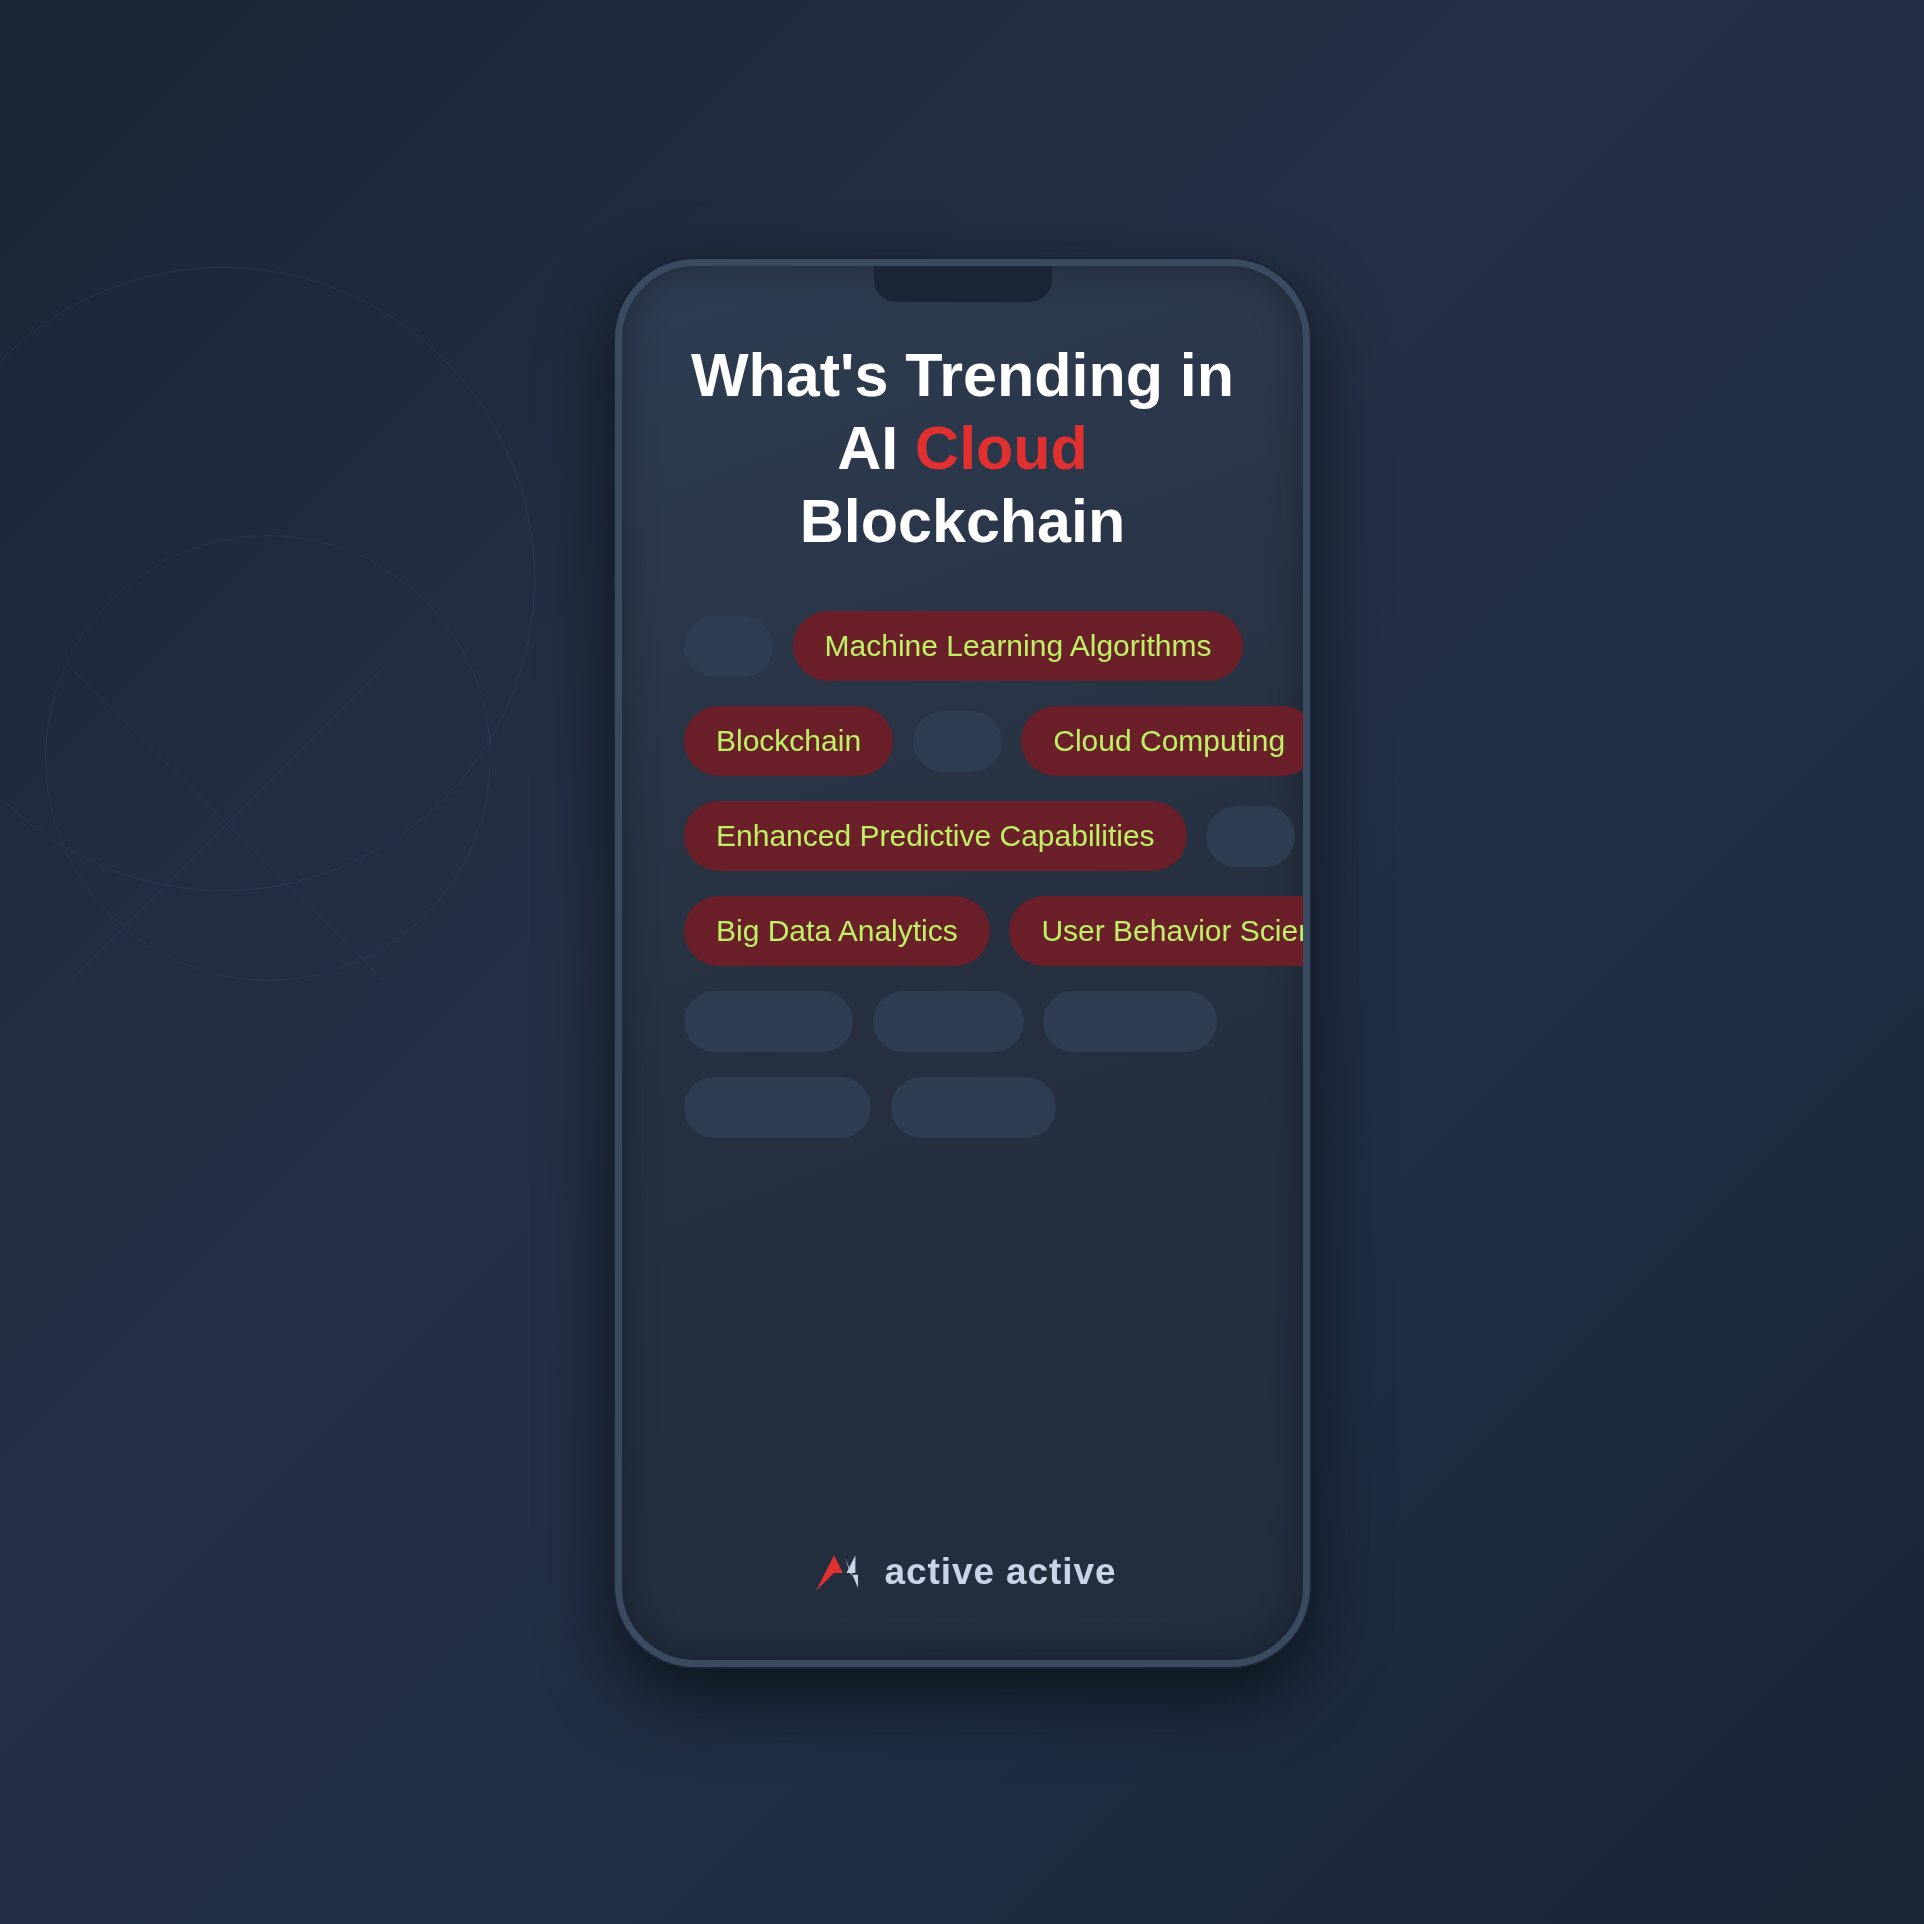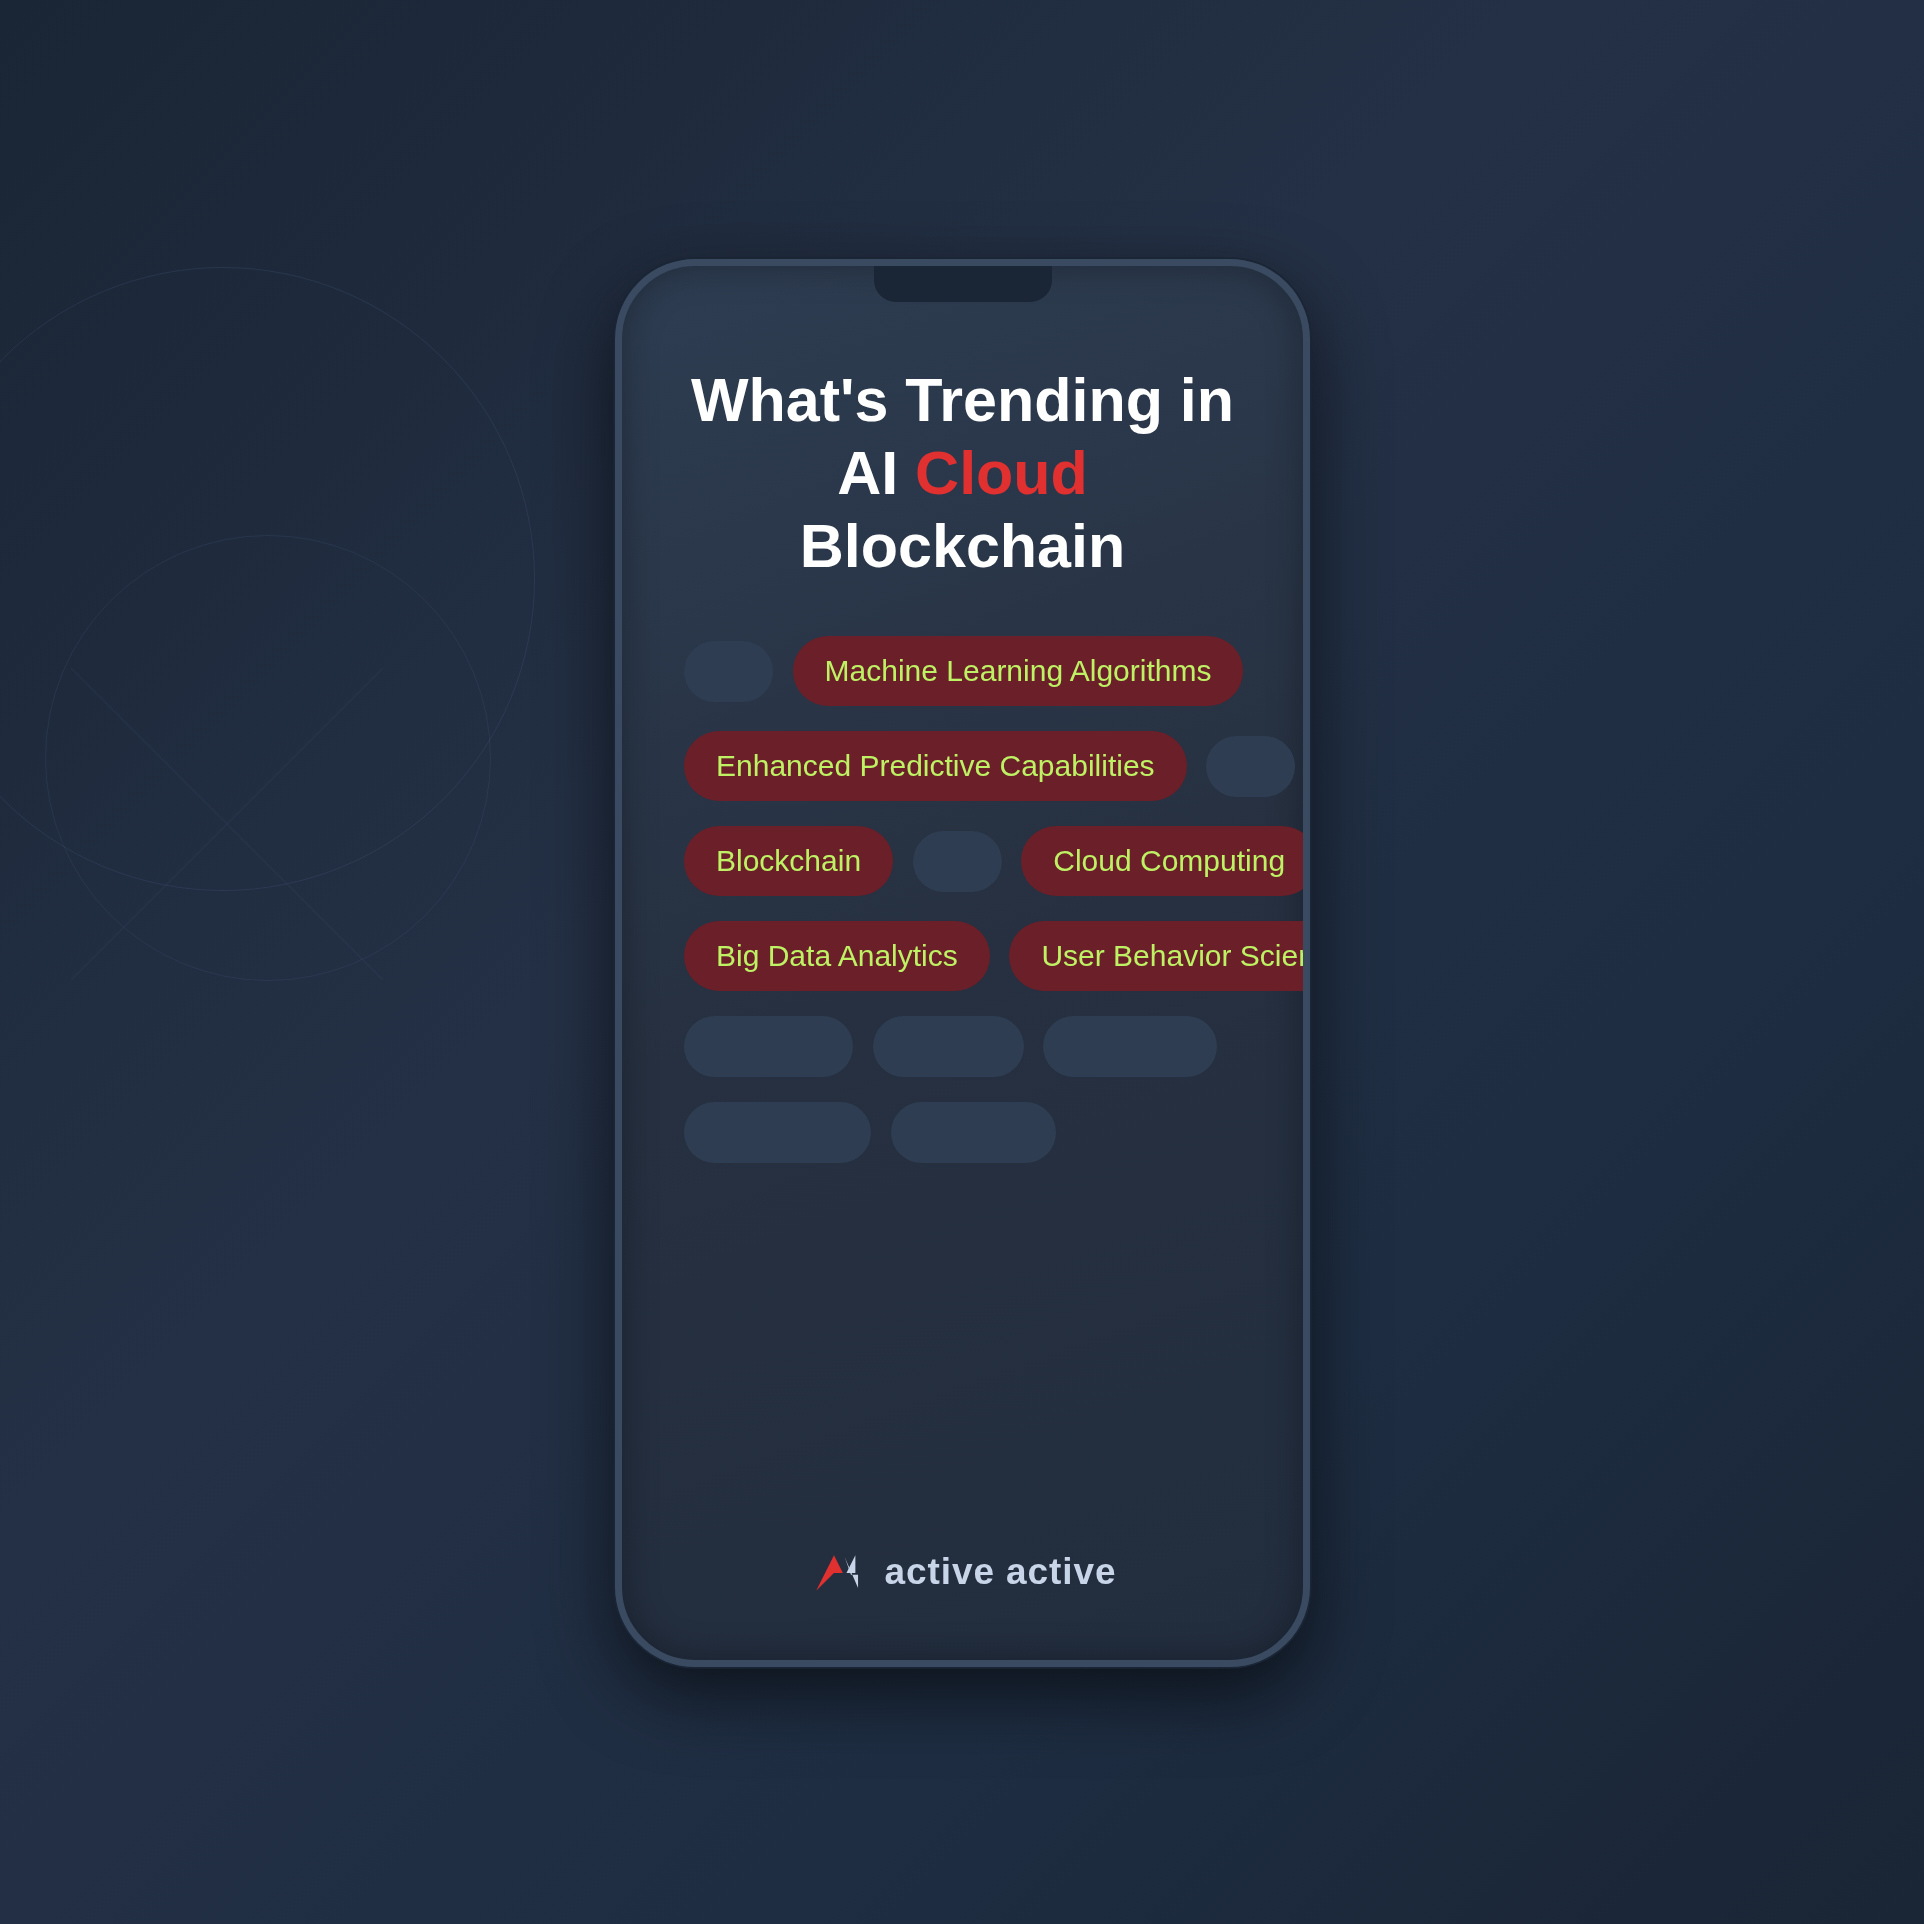--- a/index.html
+++ b/index.html
@@ -125,21 +125,21 @@
       height: 100%;
       padding: 53px 53px 45px;
       display: flex;
       flex-direction: column;
       align-items: center;
     }
 
     
     .title-section {
       text-align: center;
-      margin-top: 45px;
+      margin-top: 20px;
       margin-bottom: 53px;
     }
 
     .title-line1 {
       font-size: 61px;
       font-weight: 800;
       color: #ffffff;
       line-height: 1.2;
       display: block;
     }
@@ -266,35 +266,35 @@
 
       <div class="tags-section">
 
         <div class="tags-row row1">
           <div class="tag-placeholder" style="max-width:178px;"></div>
           <div class="tag tag-active">
             <span>Machine Learning Algorithms</span>
           </div>
         </div>
 
+        <div class="tags-row row3">
+          <div class="tag tag-active">
+            <span>Blockchain</span>
+          </div>
+          <div class="tag-placeholder" style="max-width:125px;"></div>
+          <div class="tag tag-active">
+            <span>Cloud Computing</span>
+          </div>
+        </div>
+
         <div class="tags-row row2">
           <div class="tag tag-active">
             <span>Enhanced Predictive Capabilities</span>
           </div>
           <div class="tag-placeholder" style="max-width:160px;"></div>
-        </div>
-
-        <div class="tags-row row3">
-          <div class="tag tag-active">
-            <span>Blockchain</span>
-          </div>
-          <div class="tag-placeholder" style="max-width:125px;"></div>
-          <div class="tag tag-active">
-            <span>Cloud Computing</span>
-          </div>
         </div>
 
         <div class="tags-row row4">
           <div class="tag tag-active">
             <span>Big Data Analytics</span>
           </div>
           <div class="tag tag-active">
             <span>User Behavior Science</span>
           </div>
         </div>

